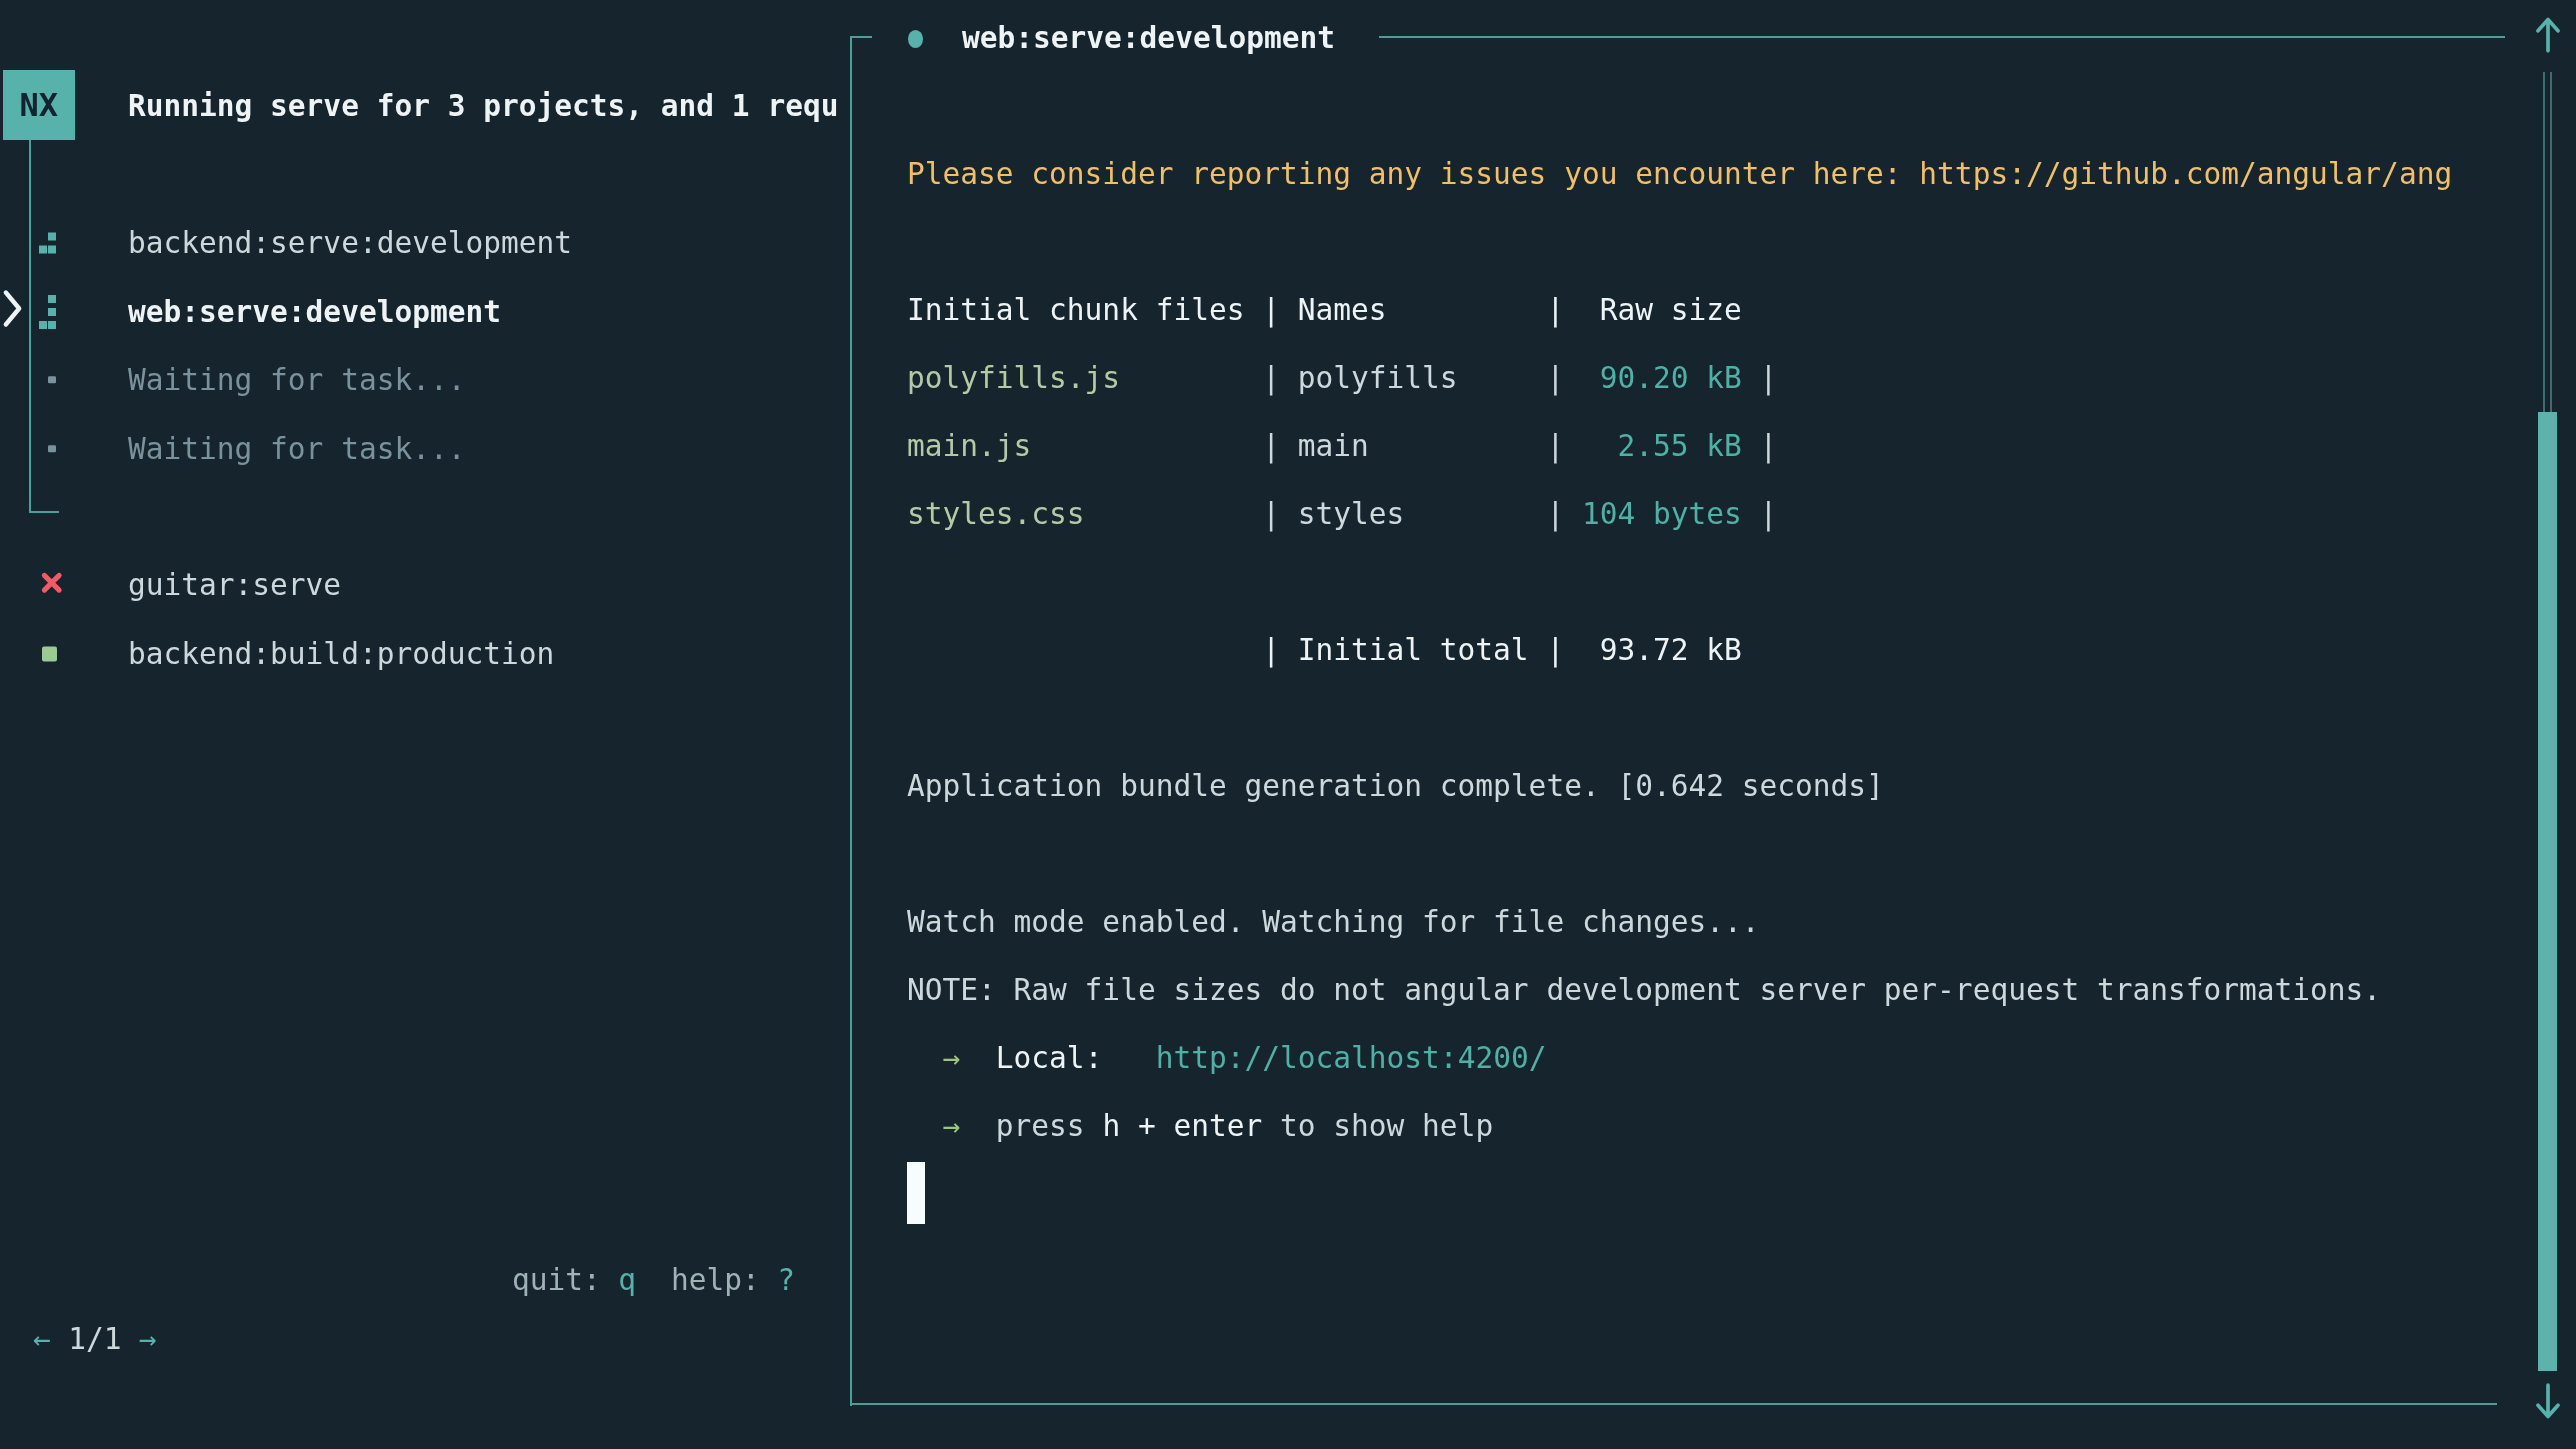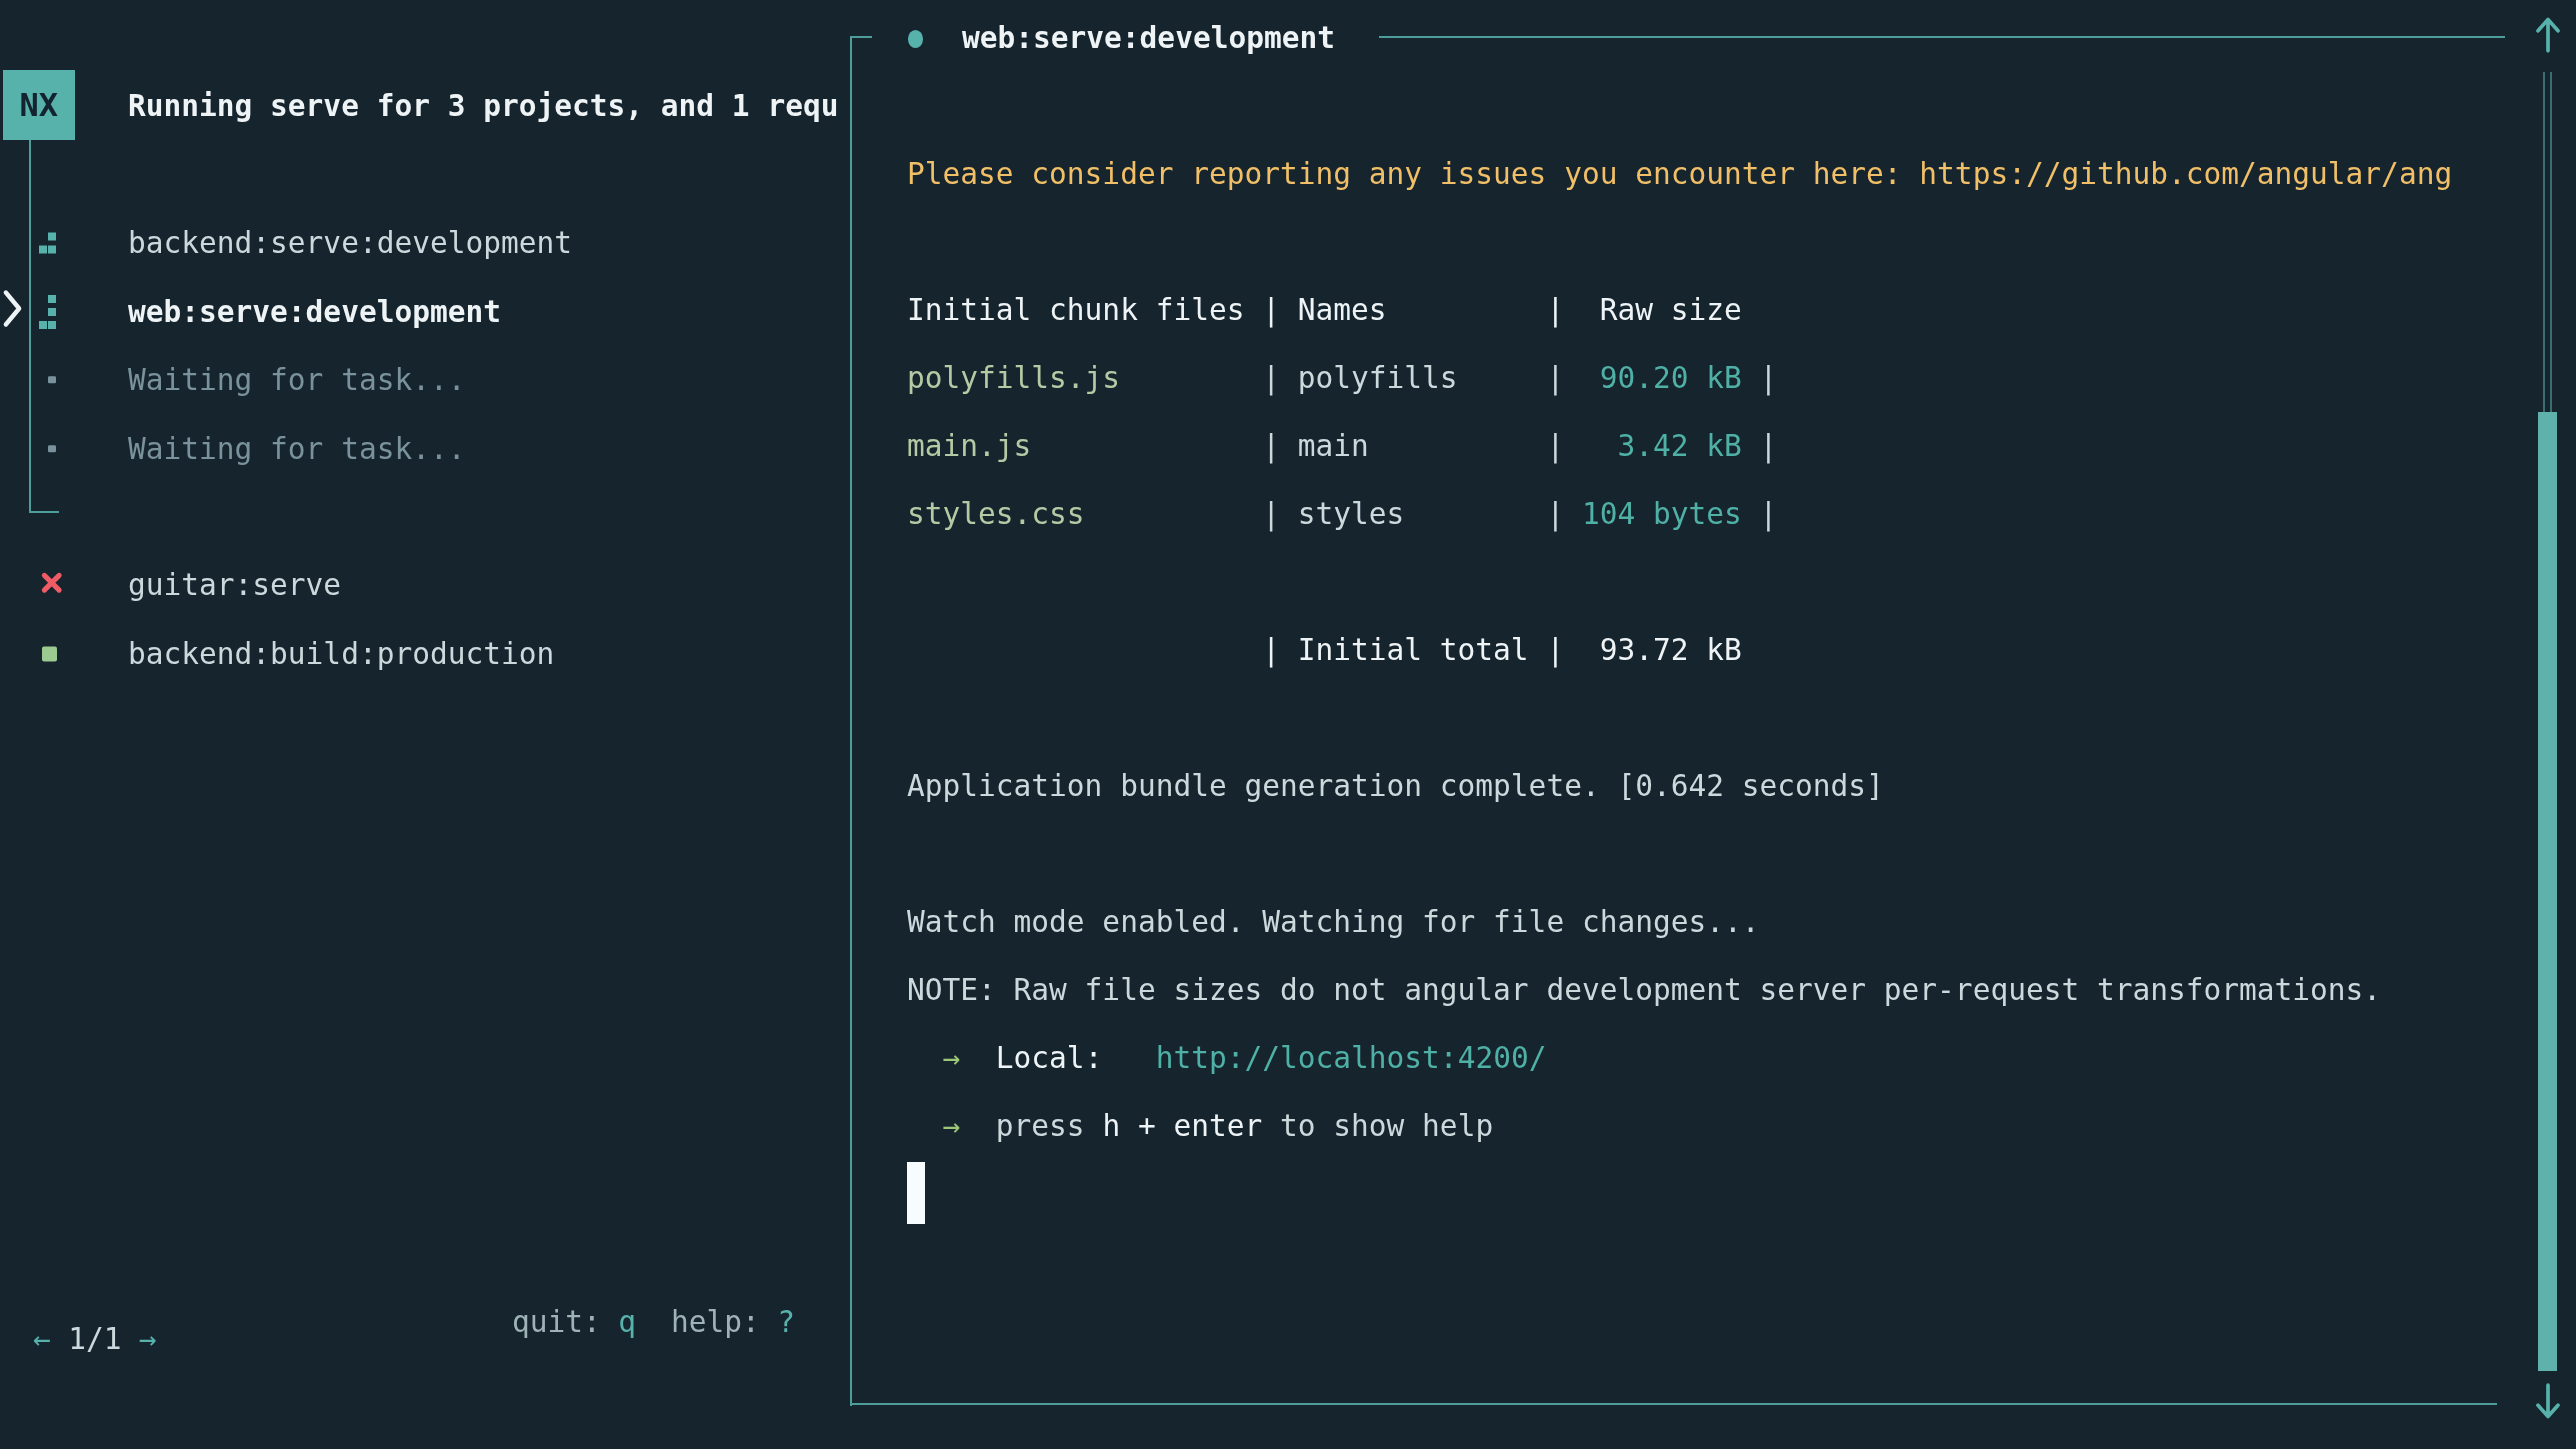--- a/index.html
+++ b/index.html
@@ -38,21 +38,21 @@
   .dots{position:relative;display:block;width:19px}
   .dots.a{height:21px}.dots.b{height:34px}
   .dots i{position:absolute;width:8px;height:8px;background:var(--teal)}
   .wdot{display:block;width:7.4px;height:7.4px;border-radius:1.3px;background:var(--dim);margin-left:9.4px}
   .gsq{display:block;width:14.8px;height:14.8px;border-radius:2px;background:var(--green_square);margin-left:3.4px}
   .xicon{display:block;color:var(--red)}
 
   #pagination{left:33px;top:1305px;height:68px;display:flex;align-items:center;gap:17.4px;white-space:pre}
   #pagination .arrow{color:var(--teal)}
   #pagination .pg{color:var(--fg)}
-  #shortcuts{left:512px;top:1305px;height:68px;display:flex;align-items:flex-start;white-space:pre}
+  #shortcuts{left:512px;top:1229px;height:68px;display:flex;align-items:flex-end;white-space:pre}
   #shortcuts .lbl{color:var(--dim2)}
   #shortcuts .key{color:var(--teal);margin-left:17.4px}
   #shortcuts .sep{width:35px;display:inline-block}
 
   
   .pborder{background:var(--panel_border)}
   #p-left{left:850px;top:36px;width:2px;height:1370px}
   #p-bottom{left:850px;top:1403px;width:1647px;height:2px}
   #p-top-stub{left:850px;top:36px;width:21.5px;height:2px}
   #p-top{left:1379px;top:36px;width:1126px;height:2px}
@@ -165,21 +165,21 @@
   <div class="abs pborder" id="p-top"></div>
 
   <div class="abs" id="p-bullet"></div>
   <div class="abs" id="p-title">web:serve:development</div>
 
   <div class="abs" id="terminal">
       <div class="term-line"><span class="seg-y">Please consider reporting any issues you encounter here: https://github.com/angular/ang</span></div>
       <div class="term-line"></div>
       <div class="term-line"><span class="seg-b">Initial chunk files | Names         |  Raw size</span></div>
       <div class="term-line"><span class="seg-g">polyfills.js</span><span class="seg-d">        | polyfills     | </span><span class="seg-t"> 90.20 kB</span><span class="seg-d"> |</span></div>
-      <div class="term-line"><span class="seg-g">main.js</span><span class="seg-d">             | main          | </span><span class="seg-t">  3.42 kB</span><span class="seg-d"> |</span></div>
+      <div class="term-line"><span class="seg-g">main.js</span><span class="seg-d">             | main          | </span><span class="seg-t">  2.55 kB</span><span class="seg-d"> |</span></div>
       <div class="term-line"><span class="seg-g">styles.css</span><span class="seg-d">          | styles        | </span><span class="seg-t">104 bytes</span><span class="seg-d"> |</span></div>
       <div class="term-line"></div>
       <div class="term-line"><span class="seg-b">                    | Initial total |  93.72 kB</span></div>
       <div class="term-line"></div>
       <div class="term-line"><span class="seg-d">Application bundle generation complete. [0.642 seconds]</span></div>
       <div class="term-line"></div>
       <div class="term-line"><span class="seg-d">Watch mode enabled. Watching for file changes...</span></div>
       <div class="term-line"><span class="seg-d">NOTE: Raw file sizes do not angular development server per-request transformations.</span></div>
       <div class="term-line"><span class="seg-d">  </span><span class="seg-ga">→</span><span class="seg-d">  </span><span class="seg-b">Local:</span><span class="seg-d">   </span><span class="seg-t">http://localhost:</span><span class="seg-tb">4200</span><span class="seg-t">/</span></div>
       <div class="term-line"><span class="seg-d">  </span><span class="seg-ga">→</span><span class="seg-d">  </span><span class="seg-d">press </span><span class="seg-b">h + enter</span><span class="seg-d"> to show help</span></div>

